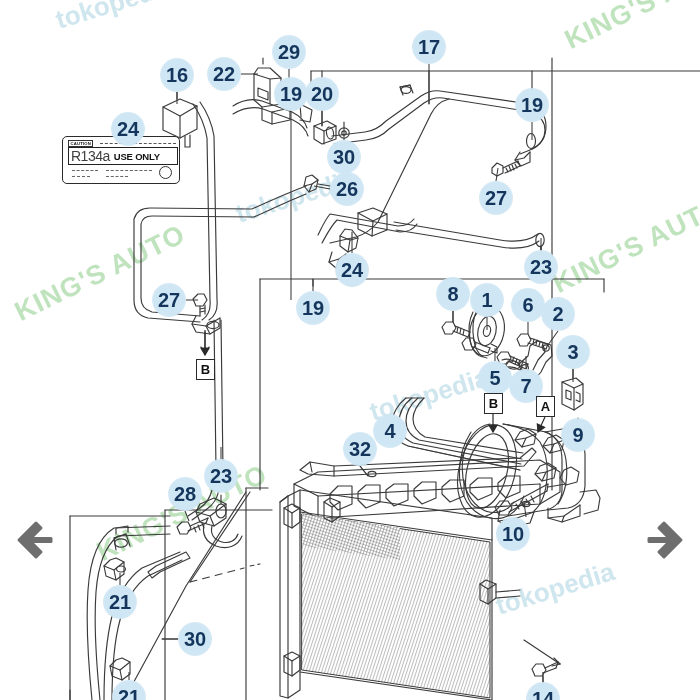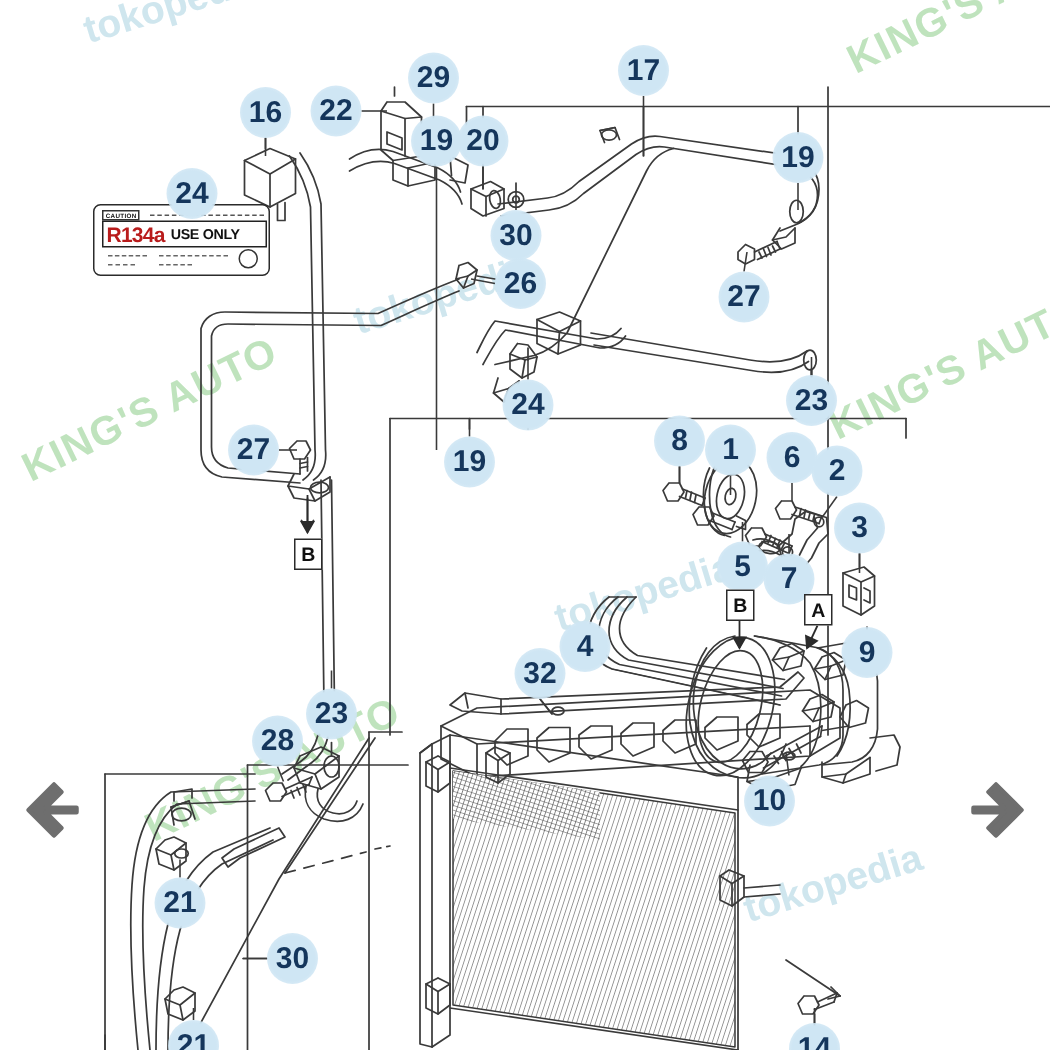--- a/index.html
+++ b/index.html
@@ -122,22 +122,22 @@
     left: 2px; top: 8px;
     width: 110px;
     border: 1.2px solid #222;
     height: 18px;
     box-sizing: border-box;
     display: flex;
     align-items: center;
   }
   .r134-main .big {
     font-size: 14px;
-    font-weight: bold;
-    color: #b91c1c;
+    font-weight: normal;
+    color: #404040;
     line-height: 1;
     margin-left: 2px;
     letter-spacing: -0.5px;
   }
   .r134-main .useonly {
     font-size: 9.5px;
     font-weight: bold;
     color: #111;
     margin-left: 4px;
     letter-spacing: -0.2px;

